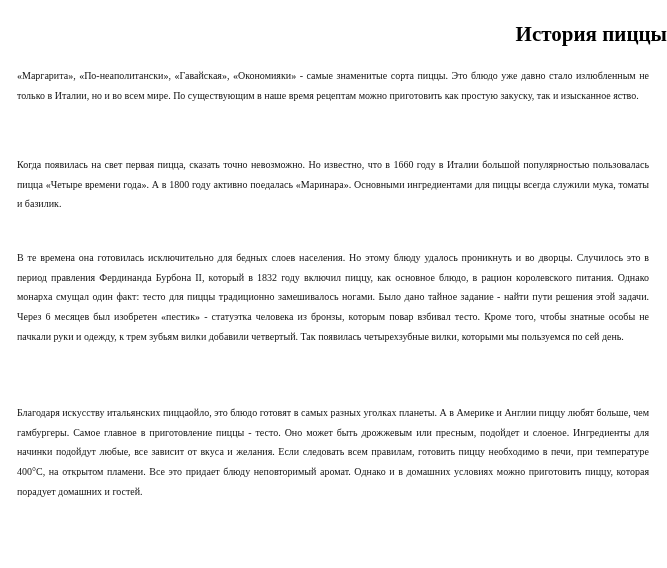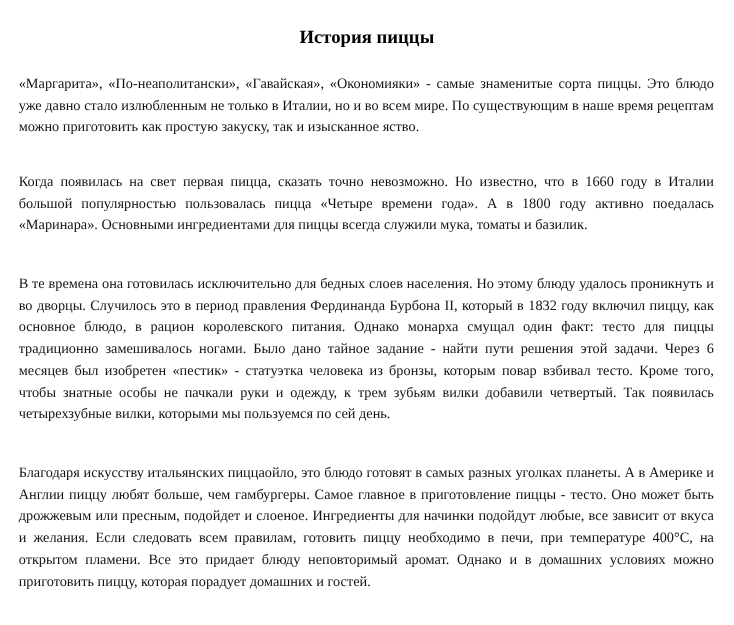--- a/index.html
+++ b/index.html
@@ -17,41 +17,41 @@
   .page {
     position: relative;
     width: 667px;
     height: 568px;
   }
   .title {
     position: absolute;
     left: 0;
     top: 24px;
     width: 667px;
-    text-align: center;
+    text-align: right;
     font-weight: bold;
-    font-size: 17px;
+    font-size: 21px;
     line-height: 20px;
     margin: 0;
     color: #000000;
   }
   .para {
     position: absolute;
     left: 17px;
     width: 632px;
     margin: 0;
-    font-size: 13px;
+    font-size: 10px;
     line-height: 19.7px;
     text-align: justify;
     text-align-last: left;
   }
   .p1 { top: 66px; }
   .p2 { top: 155px; }
   .p3 { top: 248px; font-family: Liberation Serif, serif; }
-  .p4 { top: 420px; }
+  .p4 { top: 403px; }
 </style>
 </head>
 <body>
 
 <div class="page">
   <h1 class="title">История пиццы</h1>
   <p class="para p1">«Маргарита», «По-неаполитански», «Гавайская», «Окономияки» - самые знаменитые сорта пиццы. Это блюдо уже давно стало излюбленным не только в Италии, но и во всем мире. По существующим в наше время рецептам можно приготовить как простую закуску, так и изысканное яство.</p>
   <p class="para p2">Когда появилась на свет первая пицца, сказать точно невозможно. Но известно, что в 1660 году в Италии большой популярностью пользовалась пицца «Четыре времени года». А в 1800 году активно поедалась «Маринара». Основными ингредиентами для пиццы всегда служили мука, томаты и базилик.</p>
   <p class="para p3">В те времена она готовилась исключительно для бедных слоев населения. Но этому блюду удалось проникнуть и во дворцы. Случилось это в период правления Фердинанда Бурбона II, который в 1832 году включил пиццу, как основное блюдо, в рацион королевского питания. Однако монарха смущал один факт: тесто для пиццы традиционно замешивалось ногами. Было дано тайное задание - найти пути решения этой задачи. Через 6 месяцев был изобретен «пестик» - статуэтка человека из бронзы, которым повар взбивал тесто. Кроме того, чтобы знатные особы не пачкали руки и одежду, к трем зубьям вилки добавили четвертый. Так появилась четырехзубные вилки, которыми мы пользуемся по сей день.</p>
   <p class="para p4">Благодаря искусству итальянских пиццаойло, это блюдо готовят в самых разных уголках планеты. А в Америке и Англии пиццу любят больше, чем гамбургеры. Самое главное в приготовление пиццы - тесто. Оно может быть дрожжевым или пресным, подойдет и слоеное. Ингредиенты для начинки подойдут любые, все зависит от вкуса и желания. Если следовать всем правилам, готовить пиццу необходимо в печи, при температуре 400°С, на открытом пламени. Все это придает блюду неповторимый аромат. Однако и в домашних условиях можно приготовить пиццу, которая порадует домашних и гостей.</p>

